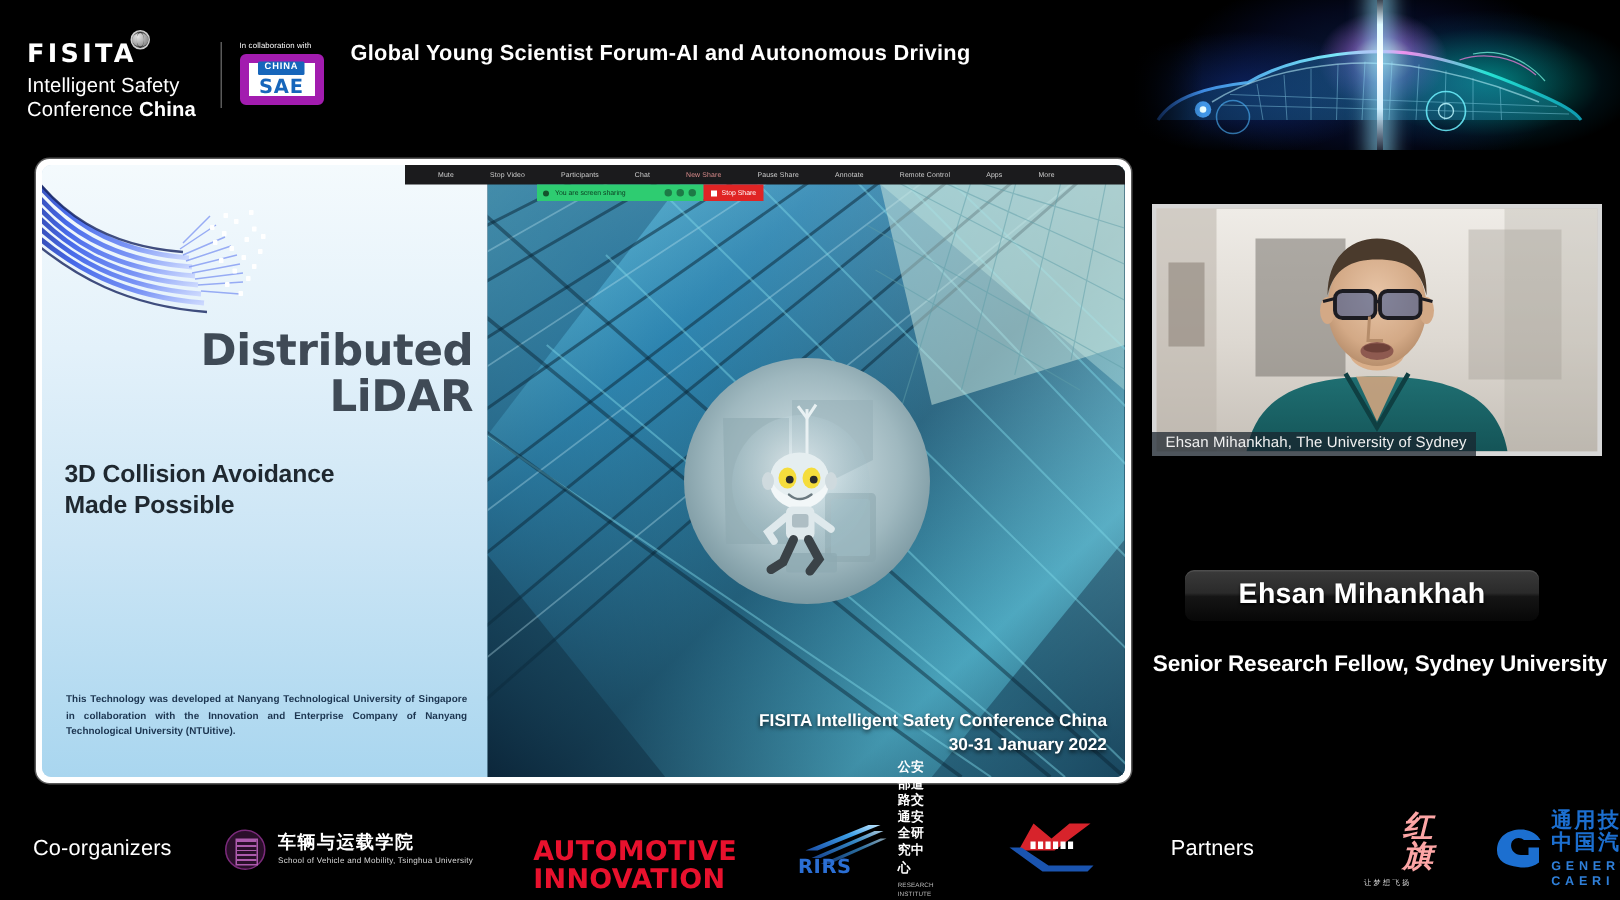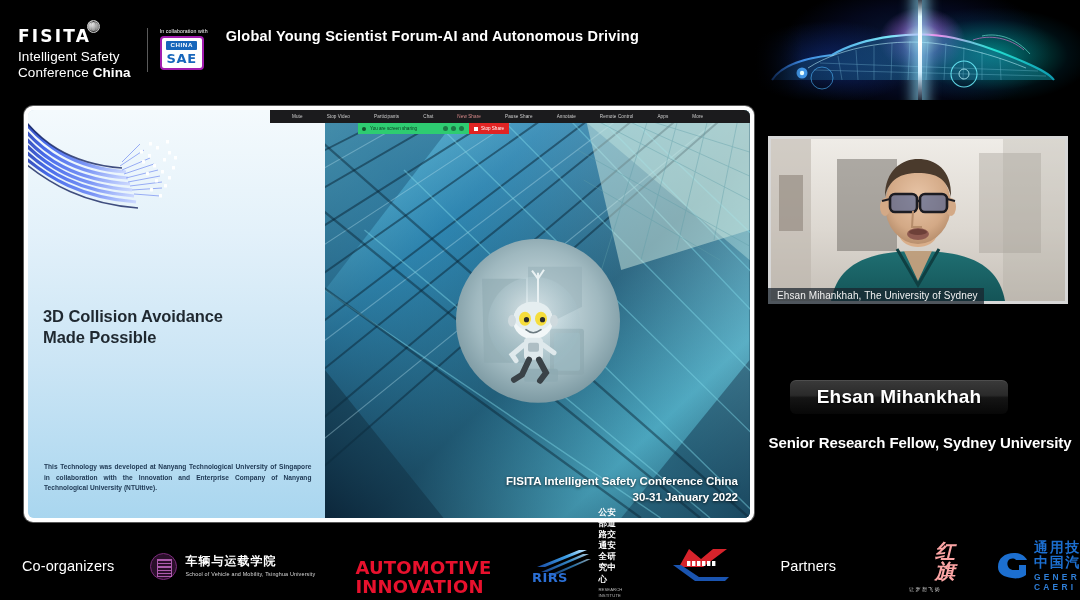--- a/index.html
+++ b/index.html
@@ -55,22 +55,22 @@
     width: 1px; height: 44px; background: #5a5a5a;
     margin: 0 12px 0 16px;
   }
   .sae-wrap { position: relative; }
   .sae-collab {
     font-size: 5.2px; color: #fff; letter-spacing: .1px;
     margin-bottom: 2px; white-space: nowrap;
     font-family: "Liberation Sans", sans-serif;
   }
   .sae-box {
-    width: 44px; height: 34px;
-    border: 2px solid #a21caf;
+    width: 56px; height: 34px;
+    border: 6px solid #a21caf;
     border-radius: 4px;
     background: #fff;
     display: flex; flex-direction: column;
     align-items: center; justify-content: center;
     padding: 2px 0;
   }
   .sae-china {
     background: #1766bb; color: #fff;
     font-size: 6.2px; font-weight: bold; letter-spacing: .6px;
     padding: 1px 4px; border-radius: 1px; line-height: 1;
@@ -265,21 +265,21 @@
     padding: 2px 6px 3px 9px;
     background: rgba(25,35,45,.72);
     color: #f0f0f0; font-size: 10px;
     white-space: nowrap;
     letter-spacing: .1px;
   }
 
   
   .speaker-name-box {
     position: absolute; left: 790px; top: 380px;
-    width: 218px; height: 34px;
+    width: 236px; height: 34px;
     border-radius: 6px;
     background: linear-gradient(to bottom, #3a3a3a 0%, #2a2a2a 45%, #151515 52%, #070707 100%);
     display: flex; align-items: center; justify-content: center;
     box-shadow: inset 0 1px 0 rgba(255,255,255,.10);
   }
   .speaker-name {
     color: #fff; font-size: 19px; font-weight: bold;
     letter-spacing: .2px;
     text-shadow: 0 1px 2px rgba(0,0,0,.9);
   }
@@ -512,20 +512,24 @@
               <rect x="137" y="88" width="3" height="3.4" rx=".5"></rect>
               <rect x="146" y="70" width="3" height="3.4" rx=".5"></rect>
               <rect x="118" y="44" width="3" height="3.4" rx=".5"></rect>
               <rect x="152" y="50" width="3" height="3.4" rx=".5"></rect>
               <rect x="127" y="36" width="3" height="3.4" rx=".5"></rect>
               <rect x="144" y="34" width="3" height="3.4" rx=".5"></rect>
             </g>
           </svg>
         </div>
 
+        <div class="slide-title">
+          <div>Distributed</div>
+          <div>LiDAR</div>
+        </div>
 
         <div class="slide-sub">
           <div>3D Collision Avoidance</div>
           <div>Made Possible</div>
         </div>
 
 
         <div class="slide-note">This Technology was developed at Nanyang Technological University of Singapore in collaboration with the Innovation and Enterprise Company of Nanyang Technological University (NTUitive).</div>
       </div>
 

